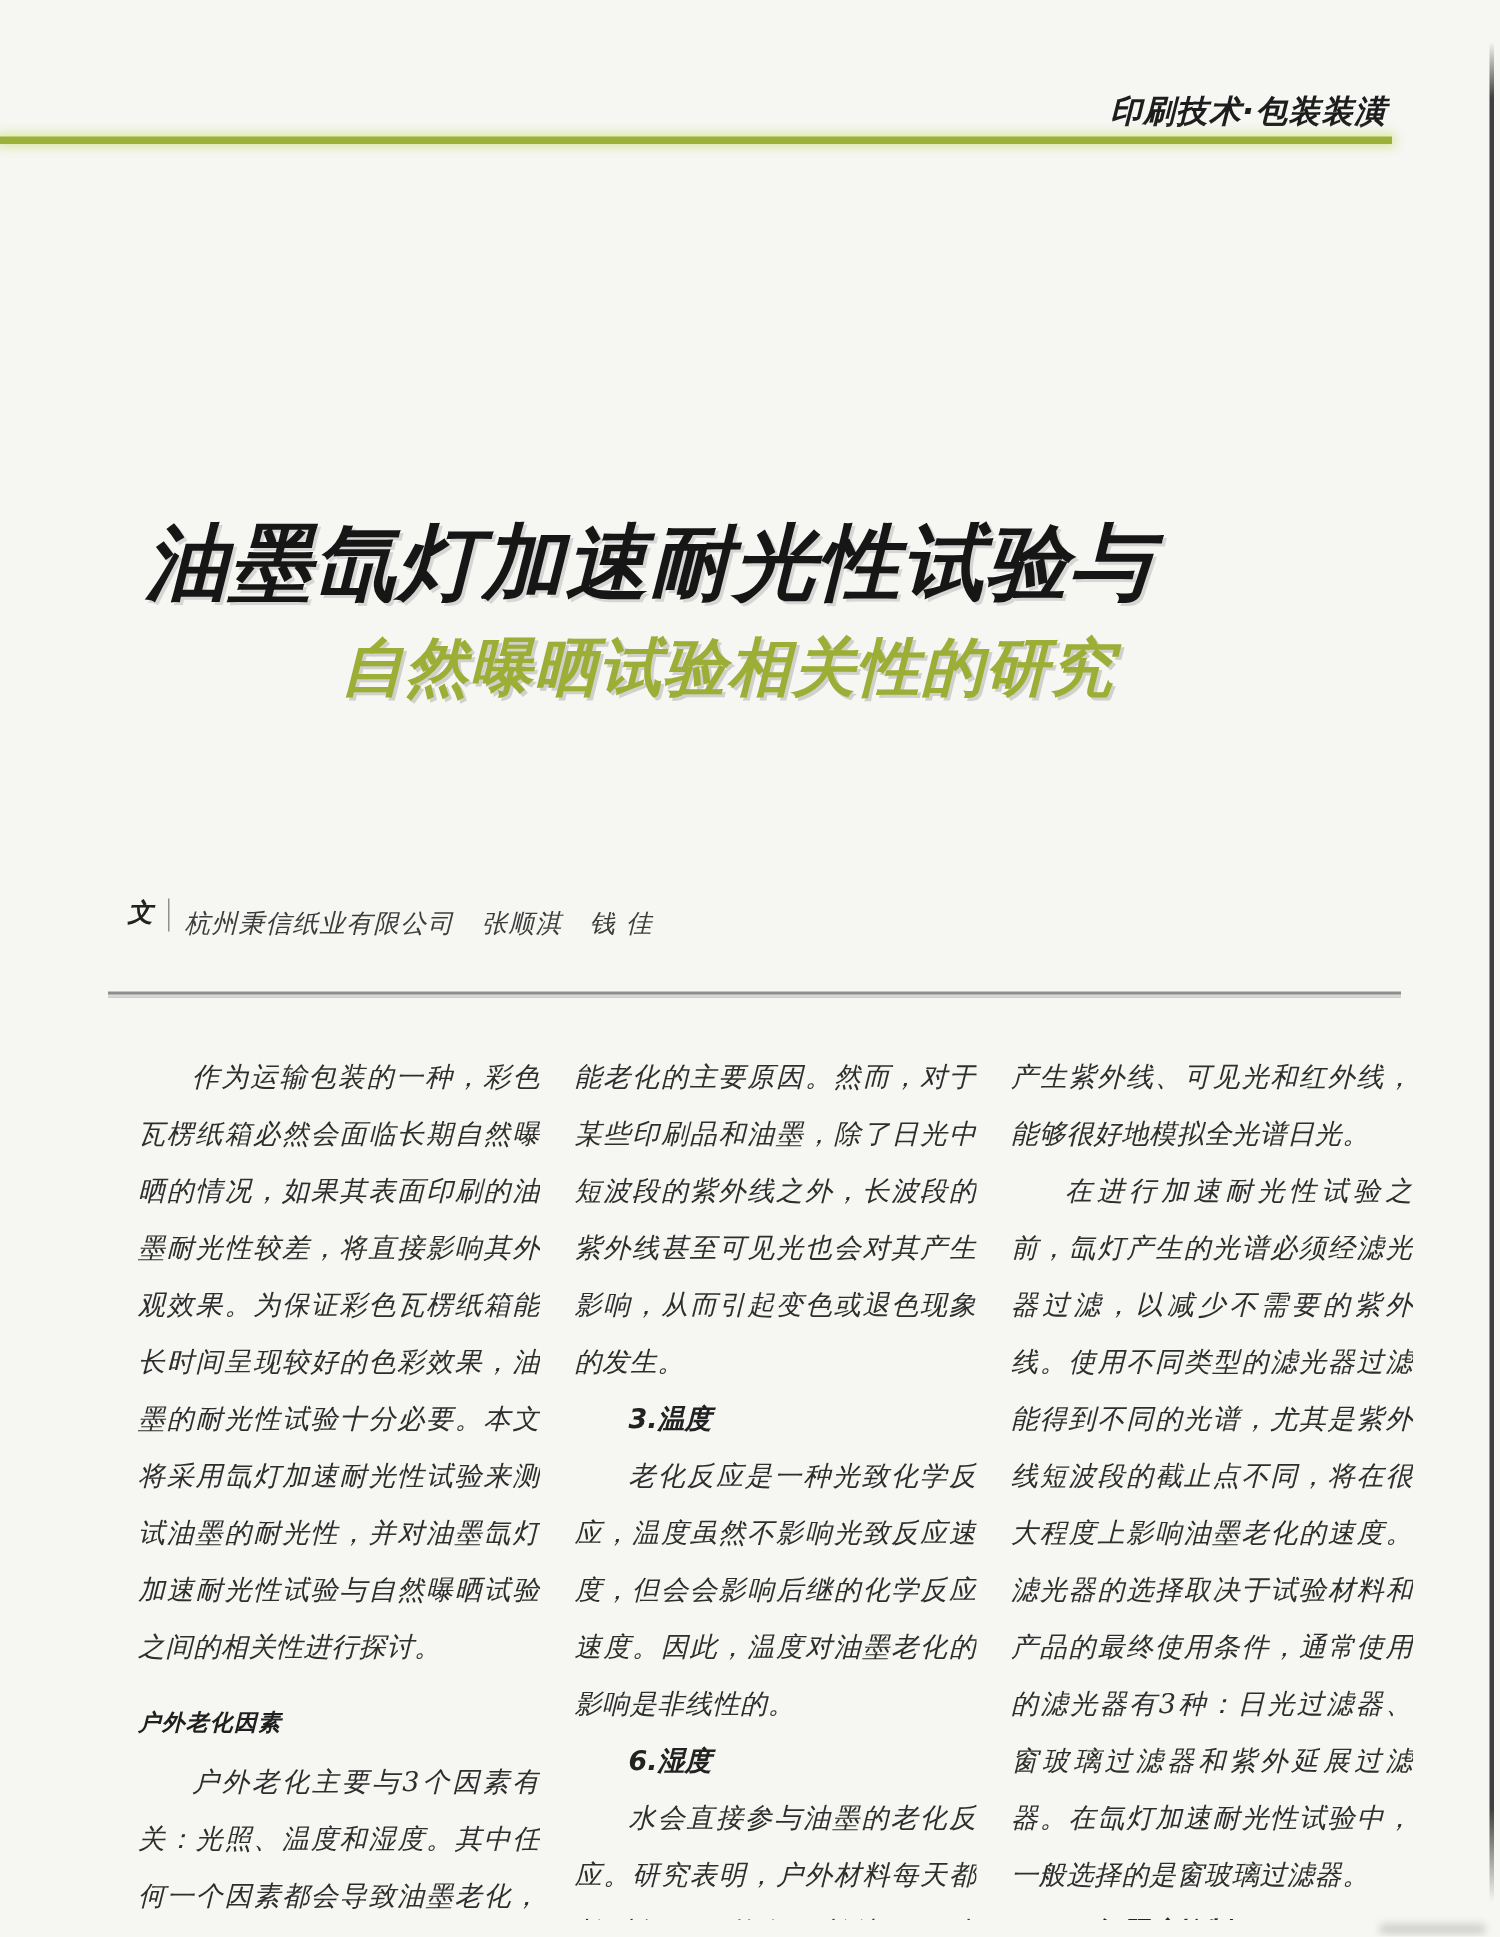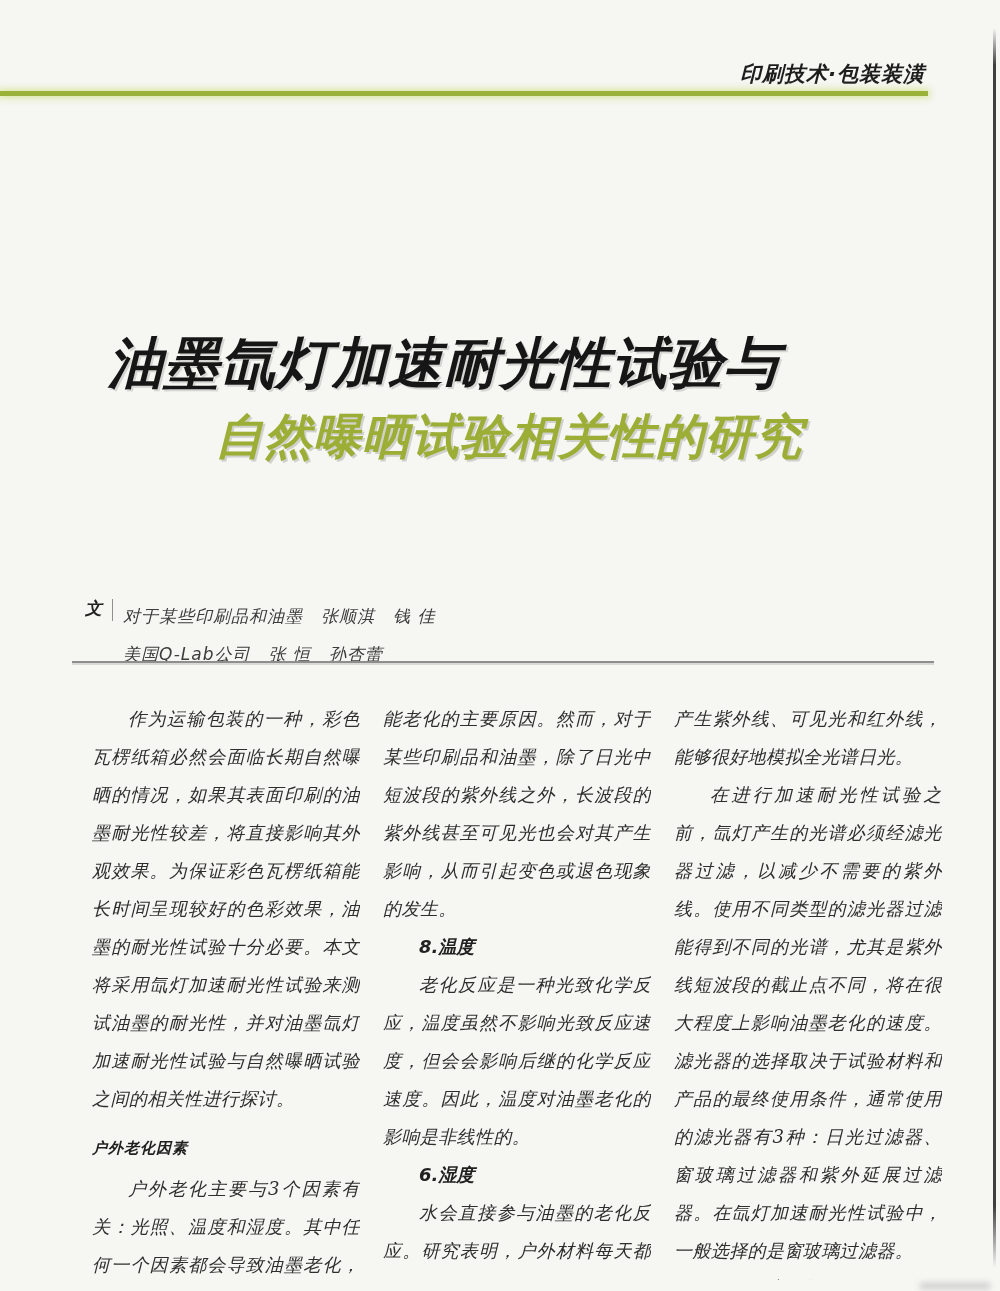--- a/index.html
+++ b/index.html
@@ -38,33 +38,32 @@
     width: 928px; height: 5px;
     background: #9cb13a;
     box-shadow: 0 0 7px 2px rgba(214,228,150,.9);
   }
 
   
   .article-title {
     position: absolute; top: 336px; left: 85px;
     font-family: "DejaVu Sans", "Liberation Sans", sans-serif;
     font-weight: bold; line-height: 1;
-    margin: 0;
-    text-align: center;
+    margin: 12px;
   }
   .title-line1 {
     display: block;
     font-size: 55px; letter-spacing: 1px;
     color: #161616;
     text-shadow: 2px 2px 0 rgba(120,120,120,.25);
   }
   .title-line2 {
     display: block;
     margin: 21px 0 0 130px;
-    font-size: 48px; letter-spacing: 1px;
+    font-size: 42px; letter-spacing: 1px;
     color: #9cae35;
     text-shadow: 2px 2px 0 rgba(120,120,120,.3);
   }
 
   
   .byline {
     position: absolute; top: 597px; left: 85px;
     font-family: "DejaVu Sans", "Liberation Sans", sans-serif;
     font-size: 17px; color: #3c3c3c;
     display: flex; align-items: flex-start;
@@ -126,38 +125,37 @@
 
   <h1 class="article-title">
     <span class="title-line1">油墨氙灯加速耐光性试验与</span>
     <span class="title-line2">自然曝晒试验相关性的研究</span>
   </h1>
 
   <div class="byline">
     <span class="byline-label">文</span>
     <span class="byline-bar"></span>
     <div class="byline-lines">
-      <div>对于某些印刷品和油墨　张顺淇　钱 佳</div>
-      <div>美国Q-Lab公司　张 恒　孙杏蕾</div>
+      <div>杭州秉信纸业有限公司　张顺淇　钱 佳</div>
     </div>
   </div>
   <div class="byline-rule"></div>
 
   <main class="columns">
 
     <section class="col">
       <p class="body-p indent">作为运输包装的一种，彩色瓦楞纸箱必然会面临长期自然曝晒的情况，如果其表面印刷的油墨耐光性较差，将直接影响其外观效果。为保证彩色瓦楞纸箱能长时间呈现较好的色彩效果，油墨的耐光性试验十分必要。本文将采用氙灯加速耐光性试验来测试油墨的耐光性，并对油墨氙灯加速耐光性试验与自然曝晒试验之间的相关性进行探讨。</p>
       <h2 class="sec-h">户外老化因素</h2>
       <p class="body-p indent">户外老化主要与3个因素有关：光照、温度和湿度。其中任何一个因素都会导致油墨老化，且三者共同作用所造成的老化程度最大。</p>
 
     </section>
 
     <section class="col">
       <p class="body-p">能老化的主要原因。然而，对于某些印刷品和油墨，除了日光中短波段的紫外线之外，长波段的紫外线甚至可见光也会对其产生影响，从而引起变色或退色现象的发生。</p>
-      <h3 class="sub-h">8.温度</h3>
+      <h3 class="sub-h">3.温度</h3>
       <p class="body-p indent">老化反应是一种光致化学反应，温度虽然不影响光致反应速度，但会会影响后继的化学反应速度。因此，温度对油墨老化的影响是非线性的。</p>
       <h3 class="sub-h">6.湿度</h3>
       <p class="body-p indent">水会直接参与油墨的老化反应。研究表明，户外材料每天都长时间（平均每天长达8-12小时）处于潮湿状态，而露水是引起户外材料潮湿的主要原因。</p>
 
     </section>
 
     <section class="col">
       <p class="body-p">产生紫外线、可见光和红外线，能够很好地模拟全光谱日光。</p>
       <p class="body-p indent">在进行加速耐光性试验之前，氙灯产生的光谱必须经滤光器过滤，以减少不需要的紫外线。使用不同类型的滤光器过滤能得到不同的光谱，尤其是紫外线短波段的截止点不同，将在很大程度上影响油墨老化的速度。滤光器的选择取决于试验材料和产品的最终使用条件，通常使用的滤光器有3种：日光过滤器、窗玻璃过滤器和紫外延展过滤器。在氙灯加速耐光性试验中，一般选择的是窗玻璃过滤器。</p>
       <h3 class="sub-h">9.辐照度控制</h3>

